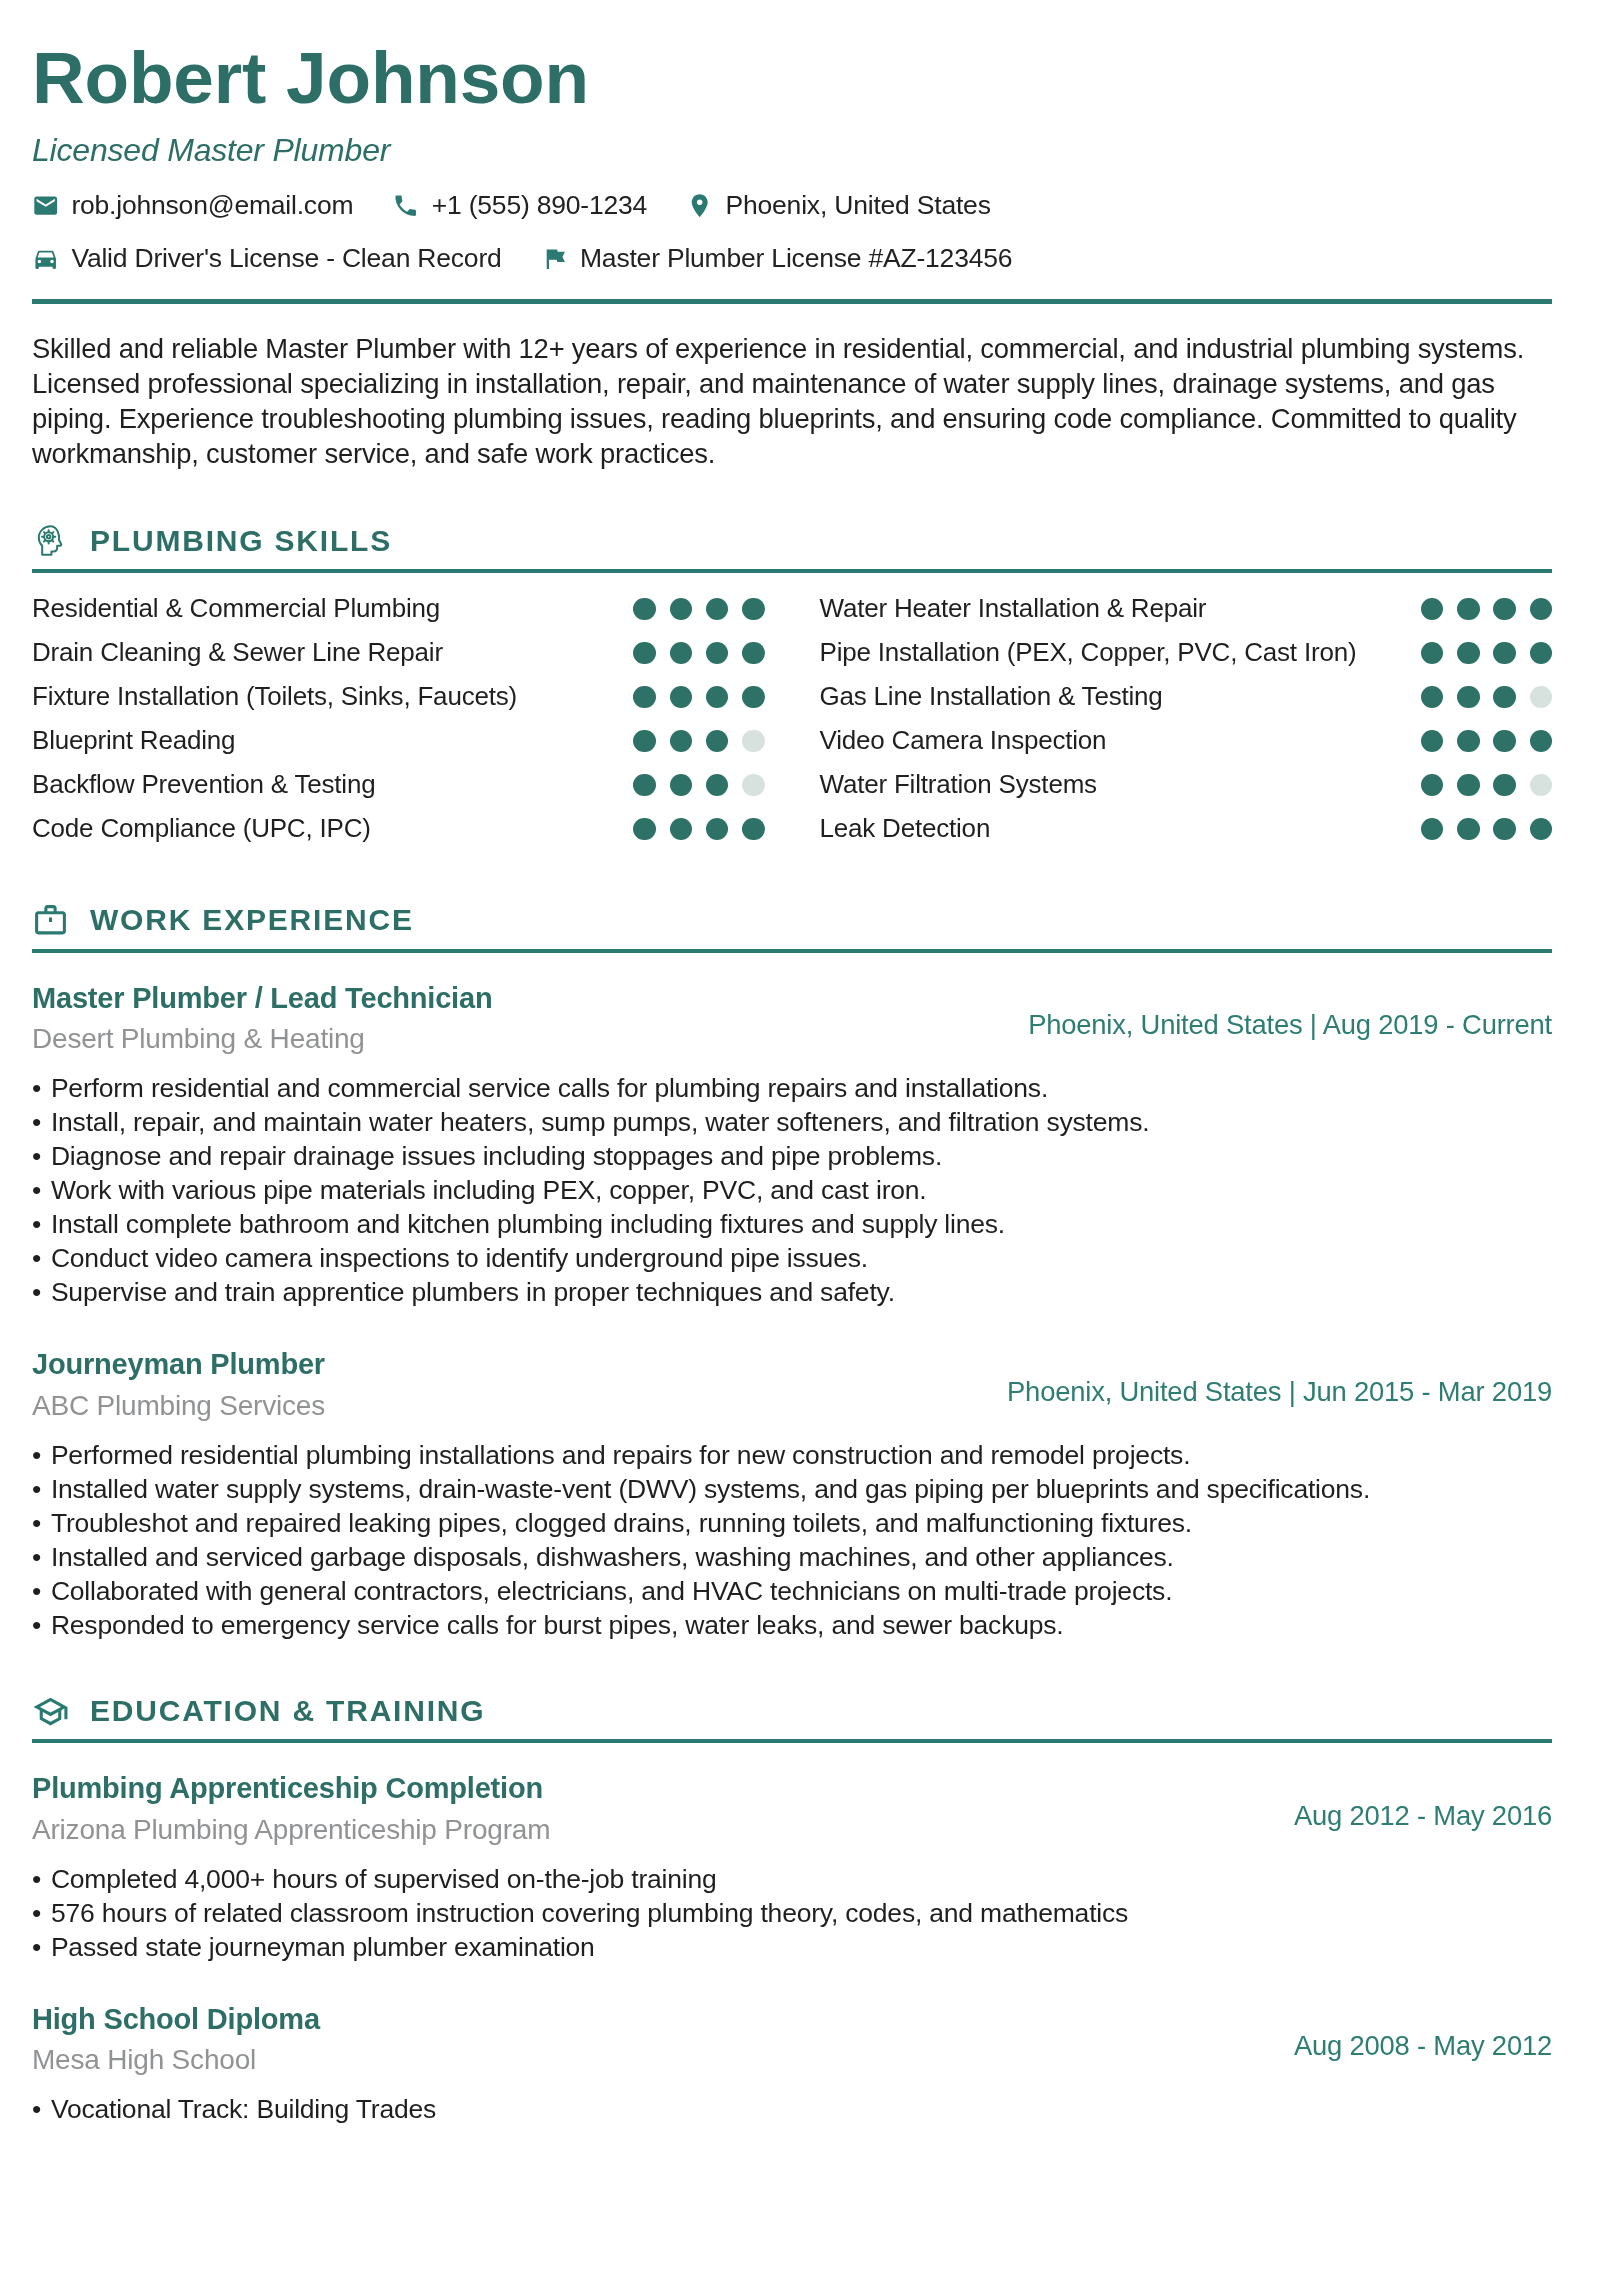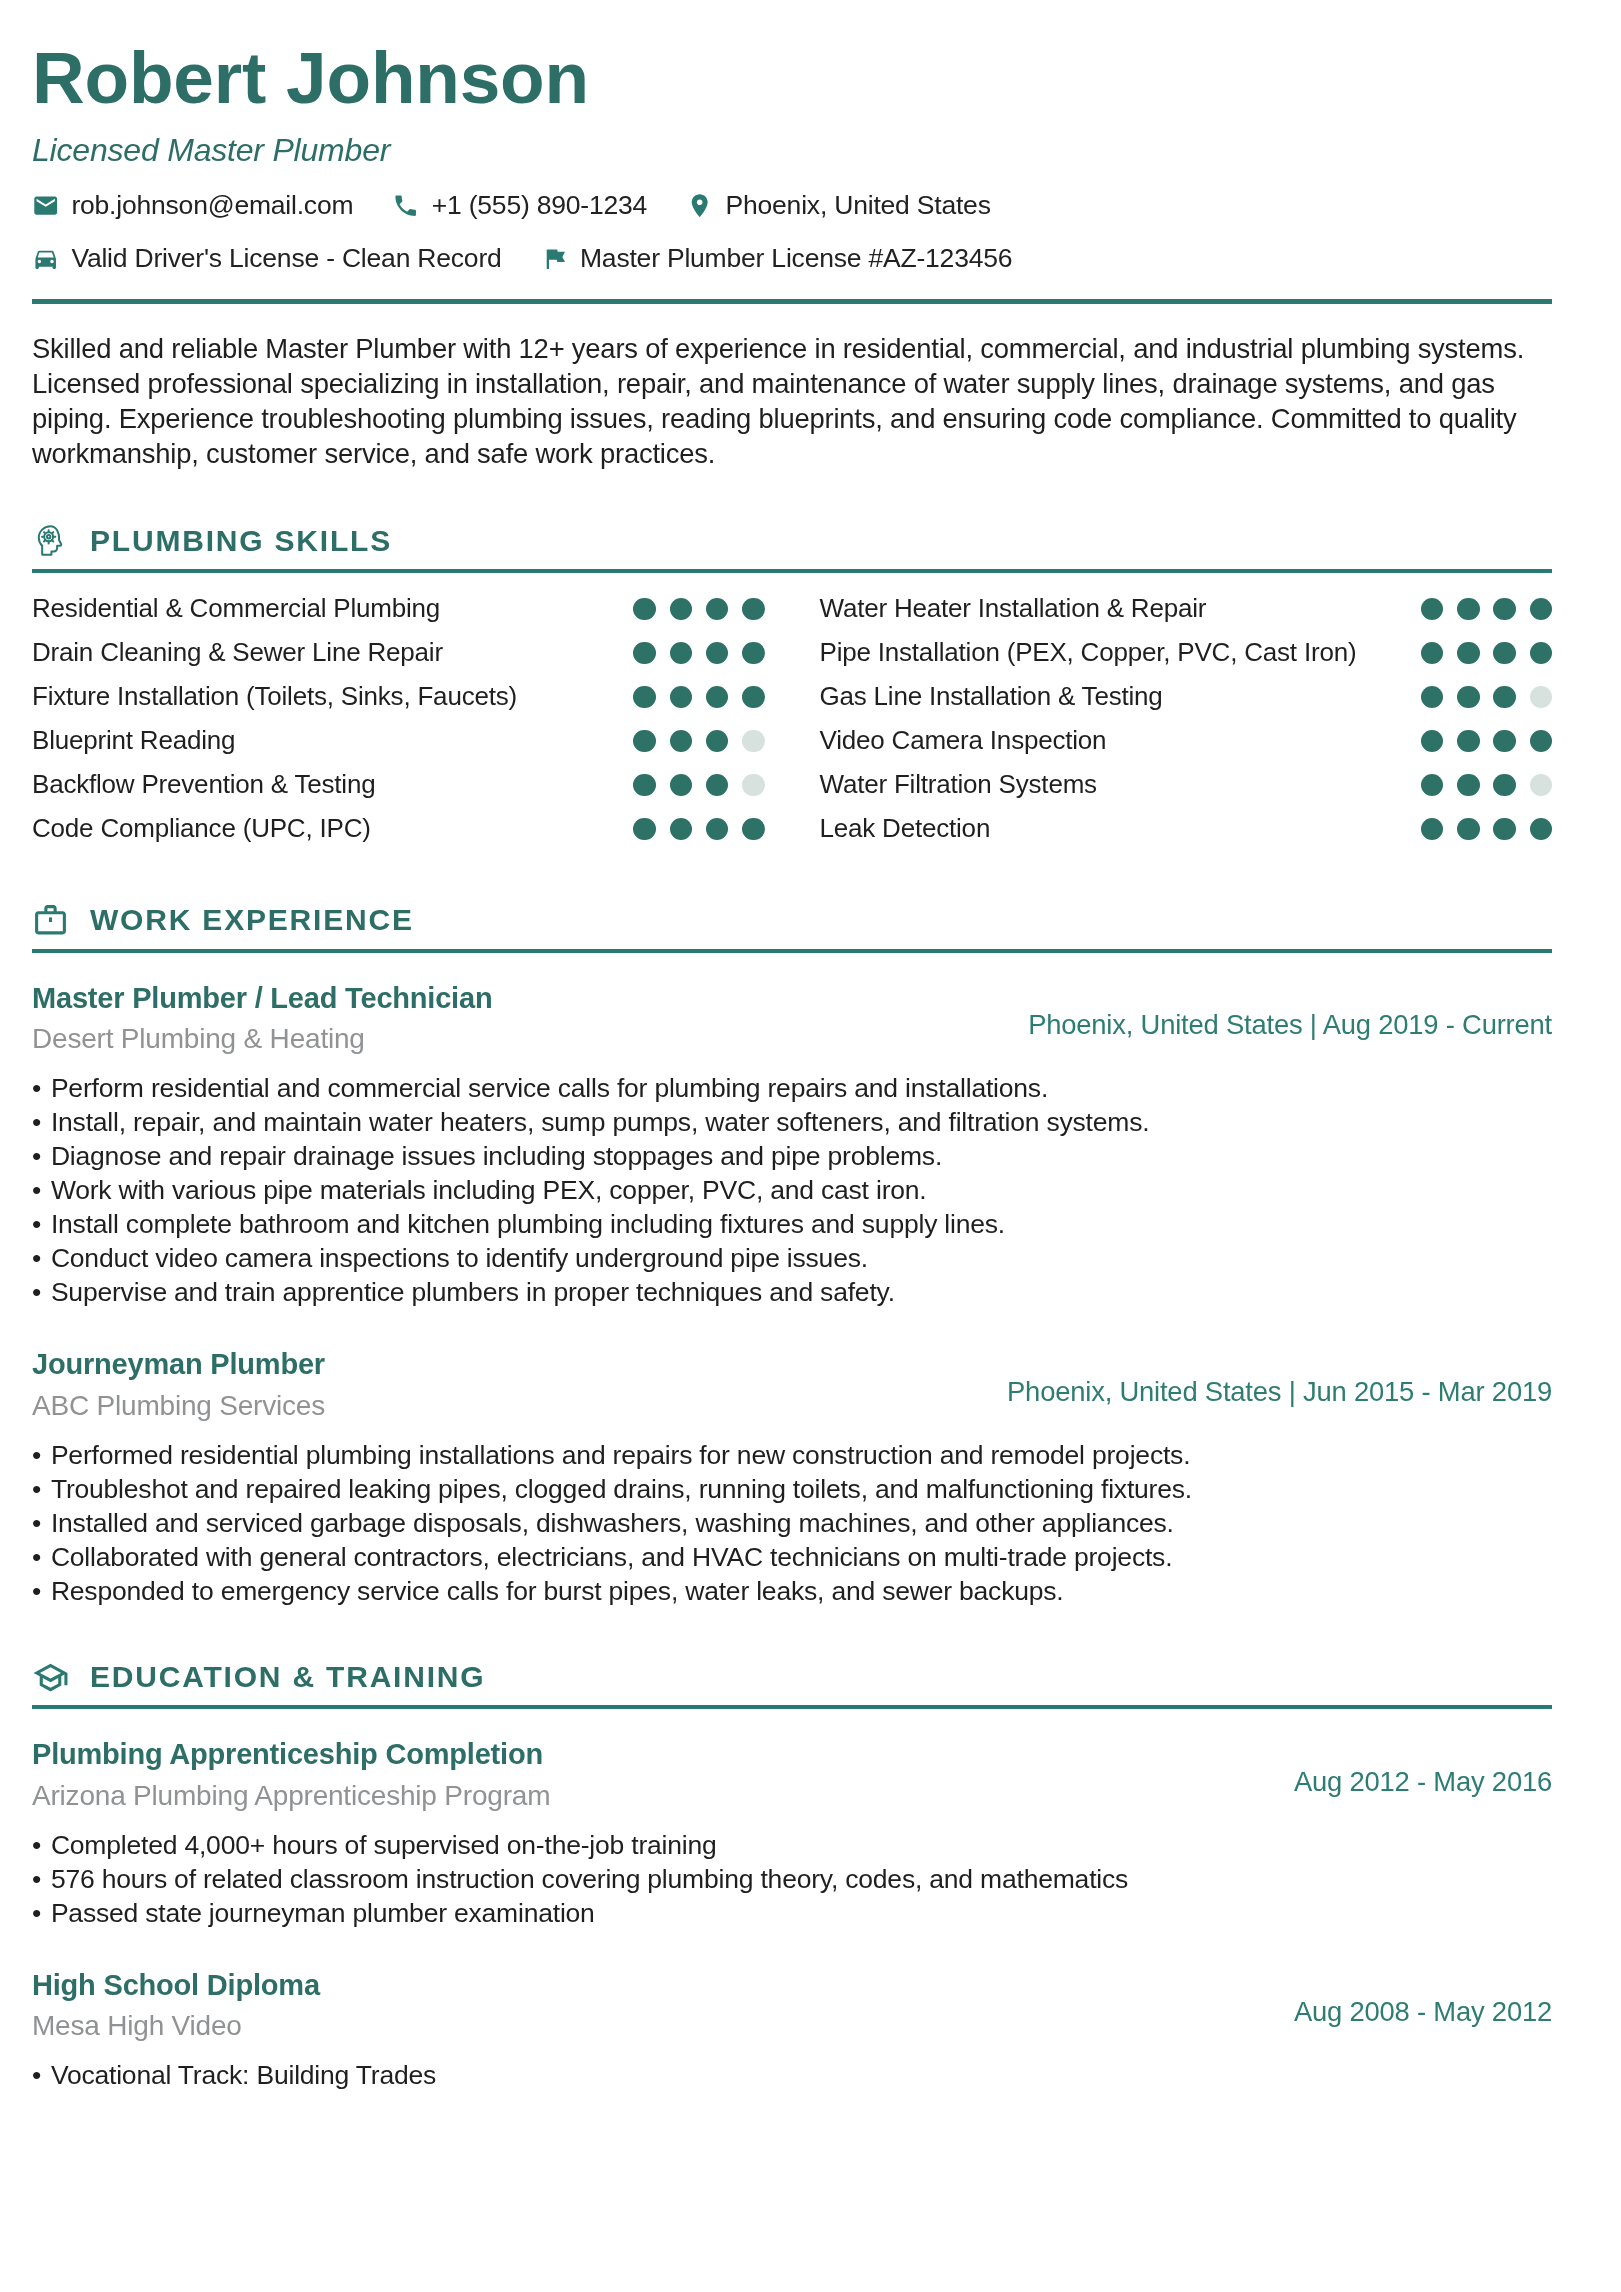--- a/index.html
+++ b/index.html
@@ -269,20 +269,21 @@
         <div class="block">
           <div class="block-head">
             <div class="bh-left">
               <div class="job-title">Journeyman Plumber</div>
               <div class="job-company">ABC Plumbing Services</div>
             </div>
             <div class="job-meta">Phoenix, United States | Jun 2015 - Mar 2019</div>
           </div>
           <ul class="bullets">
             <li>Performed residential plumbing installations and repairs for new construction and remodel projects.</li>
+            <li>Installed water supply systems, drain-waste-vent (DWV) systems, and gas piping per blueprints and specifications.</li>
             <li>Troubleshot and repaired leaking pipes, clogged drains, running toilets, and malfunctioning fixtures.</li>
             <li>Installed and serviced garbage disposals, dishwashers, washing machines, and other appliances.</li>
             <li>Collaborated with general contractors, electricians, and HVAC technicians on multi-trade projects.</li>
             <li>Responded to emergency service calls for burst pipes, water leaks, and sewer backups.</li>
           </ul>
         </div>
       </div>
   </section>
 
   <section class="section">
@@ -307,21 +308,21 @@
           <ul class="bullets">
             <li>Completed 4,000+ hours of supervised on-the-job training</li>
             <li>576 hours of related classroom instruction covering plumbing theory, codes, and mathematics</li>
             <li>Passed state journeyman plumber examination</li>
           </ul>
         </div>
         <div class="block">
           <div class="block-head">
             <div class="bh-left">
               <div class="job-title">High School Diploma</div>
-              <div class="job-company">Mesa High Video</div>
+              <div class="job-company">Mesa High School</div>
             </div>
             <div class="job-meta">Aug 2008 - May 2012</div>
           </div>
           <ul class="bullets">
             <li>Vocational Track: Building Trades</li>
           </ul>
         </div>
       </div>
   </section>
 

